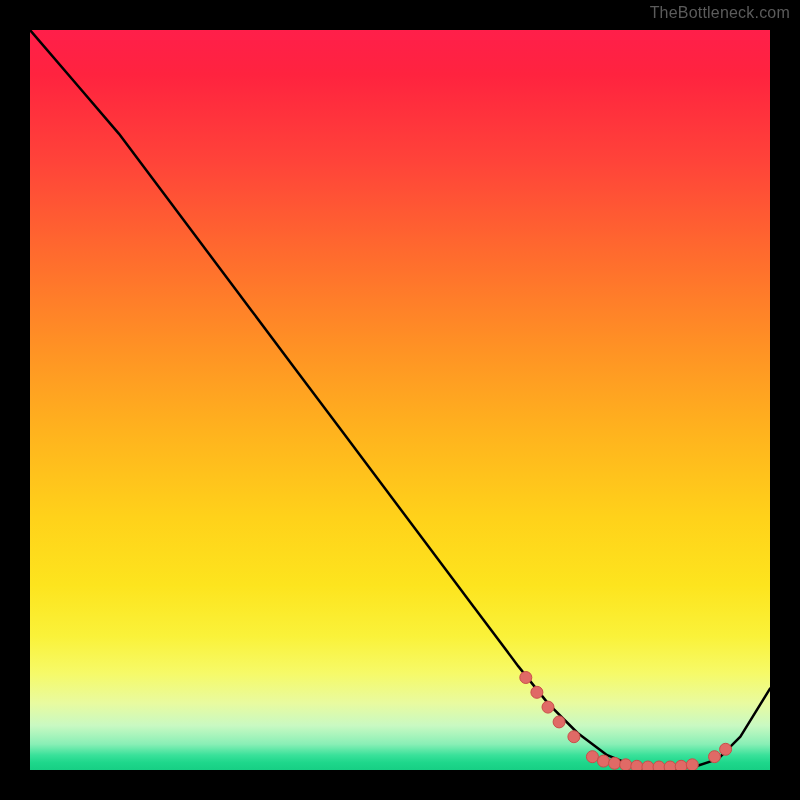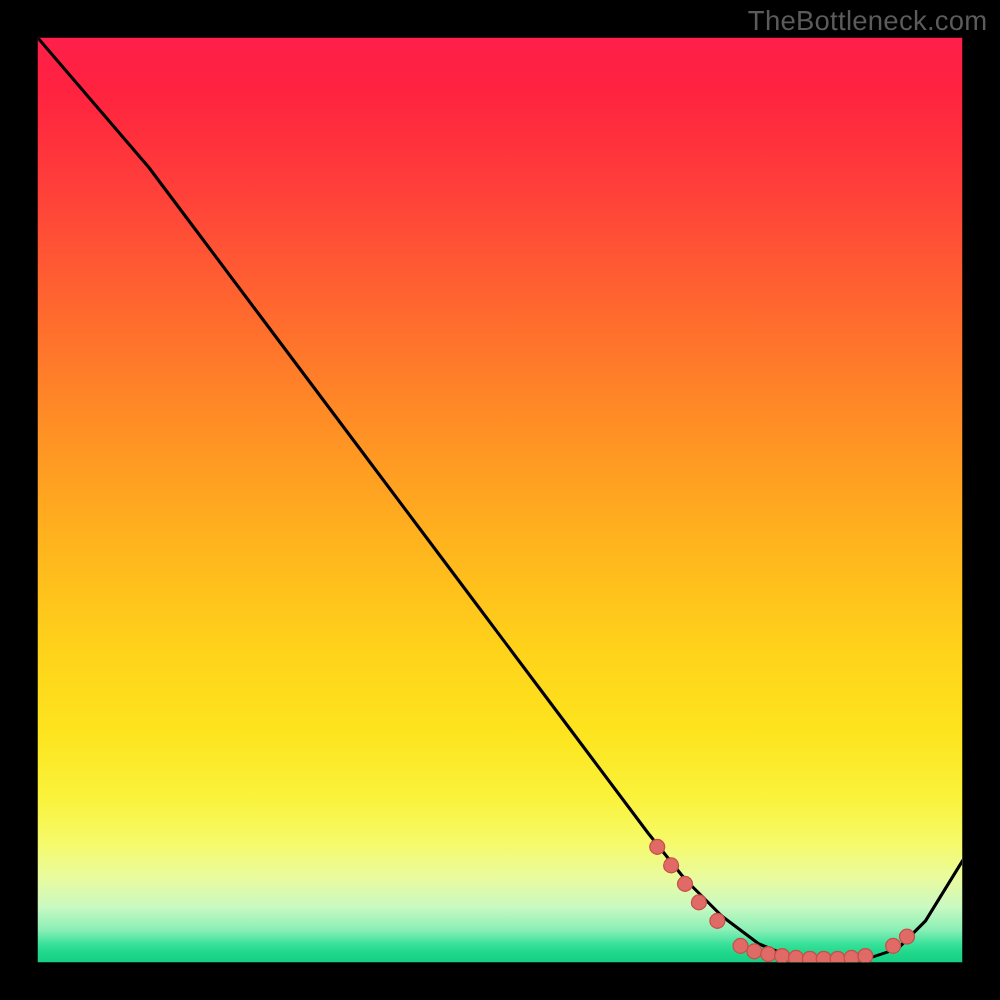--- a/index.html
+++ b/index.html
@@ -15,21 +15,21 @@
     position: relative;
     width: 800px;
     height: 800px;
     background: #000;
   }
   .watermark {
     position: absolute;
     top: 4px;
     right: 10px;
     color: #5b5b5b;
-    font-size: 22px;
+    font-size: 16px;
     font-weight: 400;
     letter-spacing: 0.2px;
     z-index: 5;
   }
   .plot-area {
     position: absolute;
     left: 30px;
     top: 30px;
     width: 740px;
     height: 740px;

